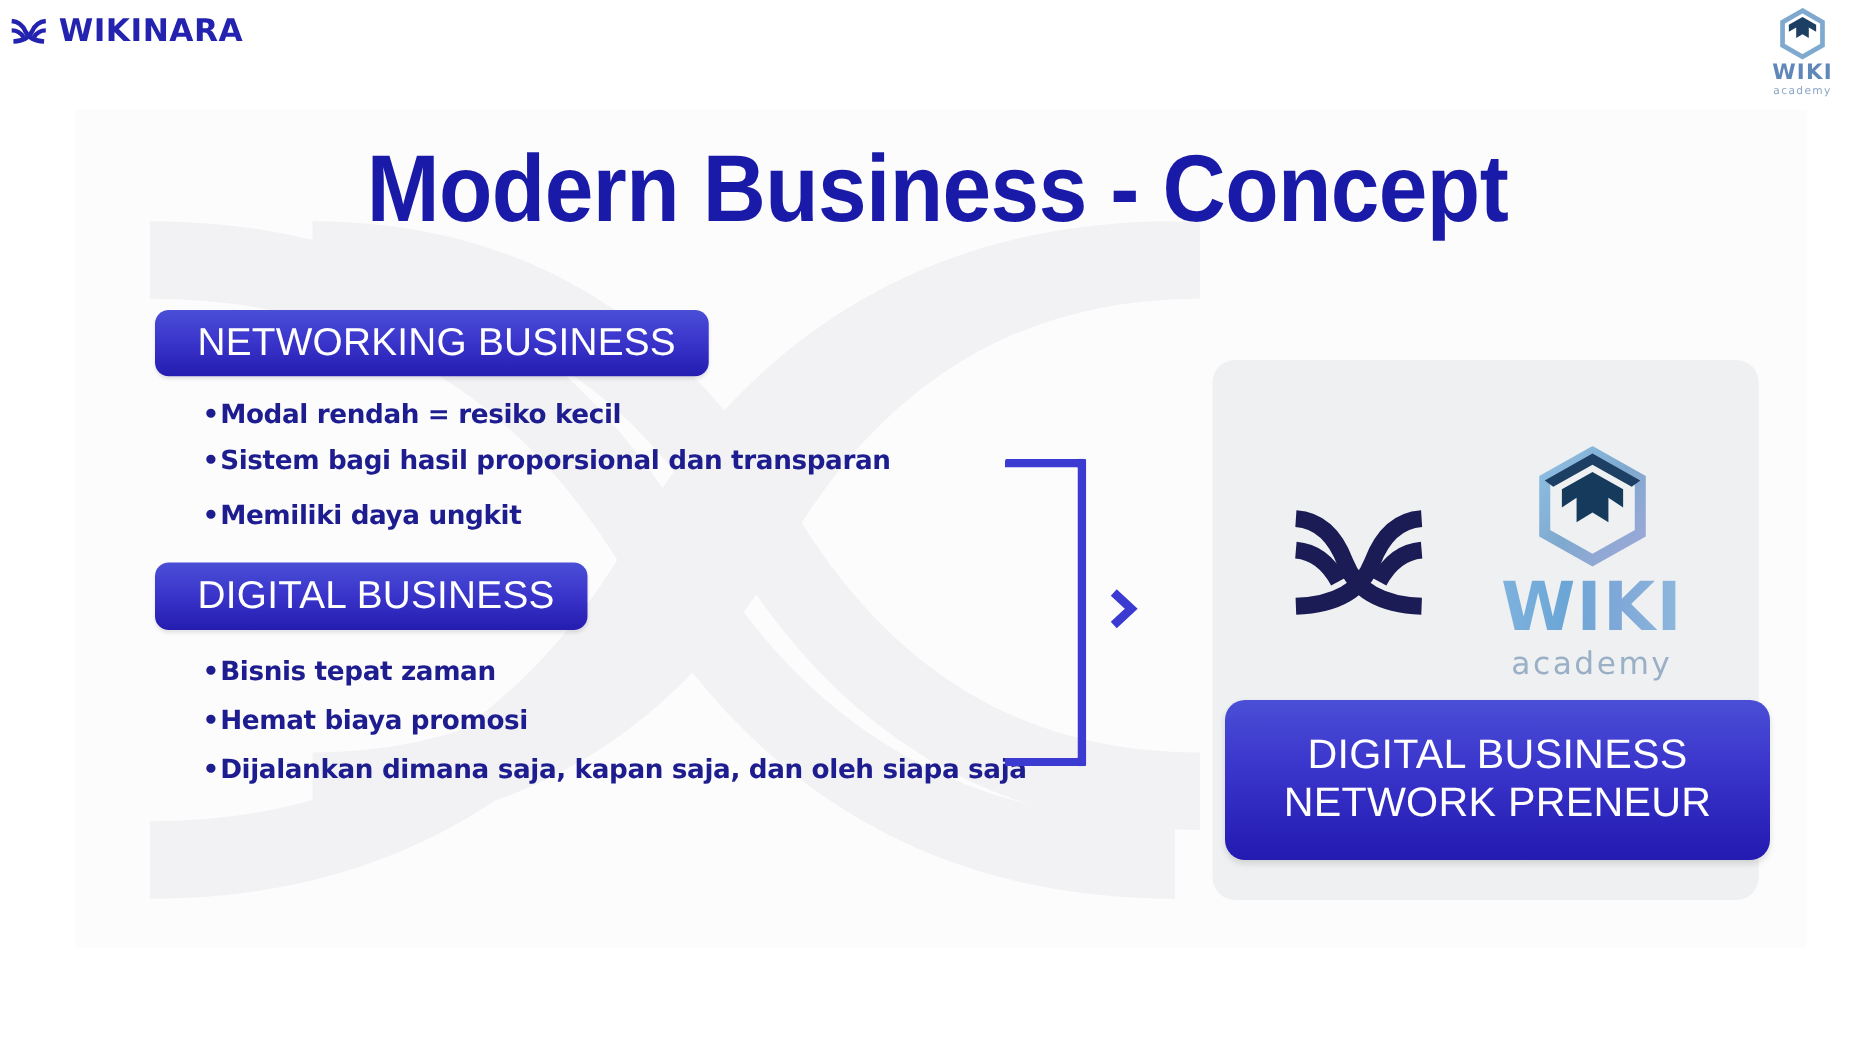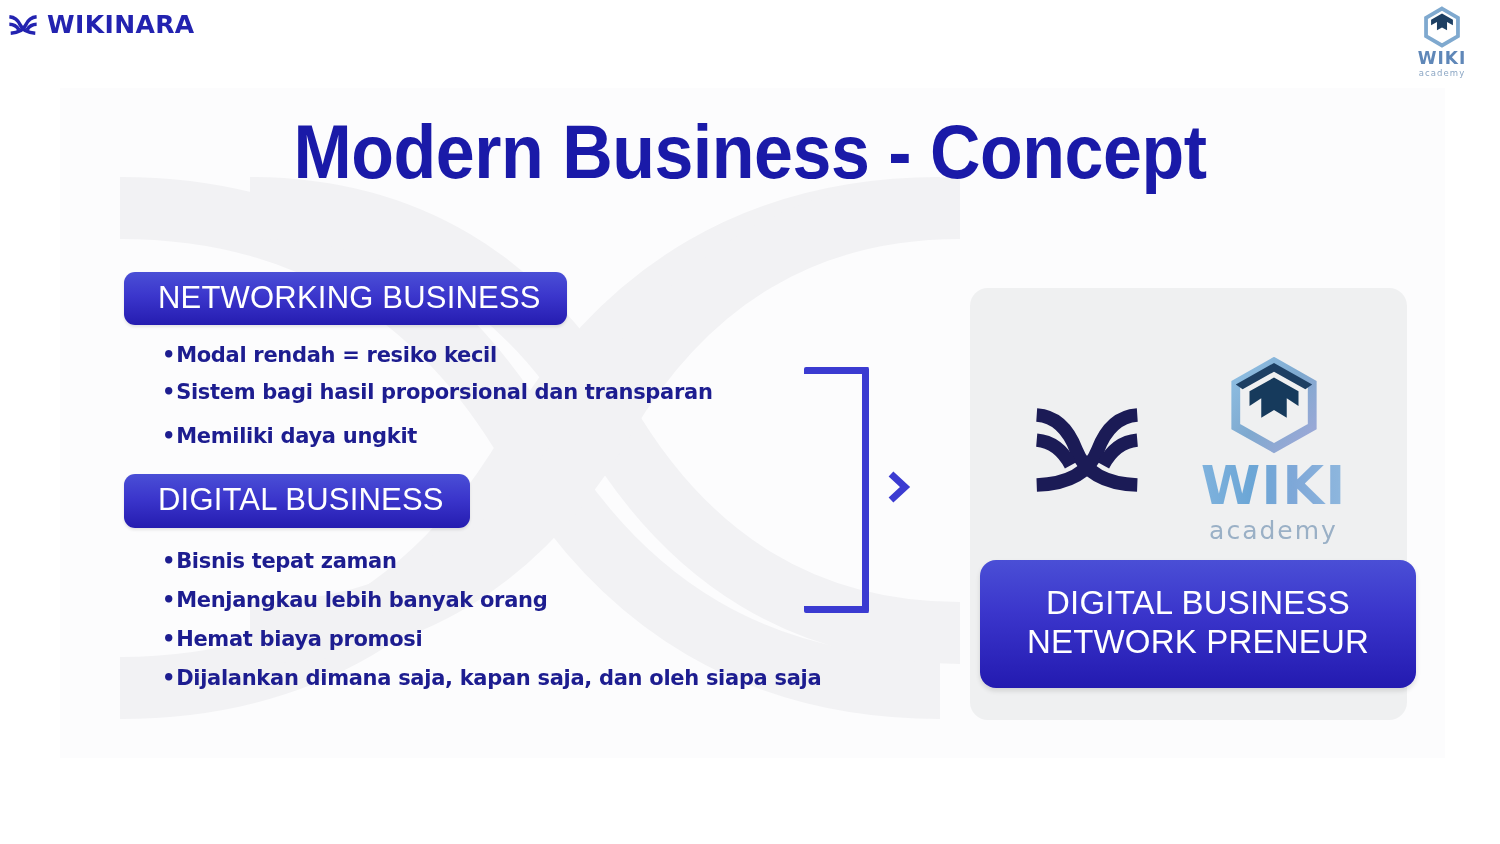--- a/index.html
+++ b/index.html
@@ -49,21 +49,21 @@
     position:absolute;left:0;right:0;top:108px;text-align:center;
     font-family:"Liberation Sans", sans-serif;
     font-size:76px;font-weight:700;color:#1a1aa8;
     letter-spacing:-0.5px;
     transform:scaleX(.92);
     z-index:3;
     white-space:nowrap;
   }
 
   
-  .left-col{position:absolute;left:124px;top:272px;width:700px;z-index:3;}
+  .left-col{position:absolute;left:124px;top:248px;width:700px;z-index:3;}
 
   .pill{
     display:inline-block;
     background:linear-gradient(180deg,#4a4fd6 0%, #3b36cc 45%, #251cb0 100%);
     border-radius:11px;
     padding:9px 26px 11px 34px;
     color:#ffffff;
     font-size:31px;font-weight:400;
     letter-spacing:.2px;
     line-height:1.08;
@@ -189,21 +189,20 @@
       <li>Modal rendah = resiko kecil</li>
       <li>Sistem bagi hasil proporsional dan transparan</li>
       <li>Memiliki daya ungkit</li>
     </ul>
   </div>
 
   <div class="pill-digital-wrap">
     <div class="pill">DIGITAL BUSINESS</div>
     <ul class="bullets grp-dig">
       <li>Bisnis tepat zaman</li>
-      <li>Menjangkau lebih banyak orang</li>
       <li>Hemat biaya promosi</li>
       <li>Dijalankan dimana saja, kapan saja, dan oleh siapa saja</li>
     </ul>
   </div>
 
 </div>
 
 <div class="connector">
   <div class="bracket"></div>
   <svg class="chev" width="26" height="34" viewBox="0 0 26 34">

